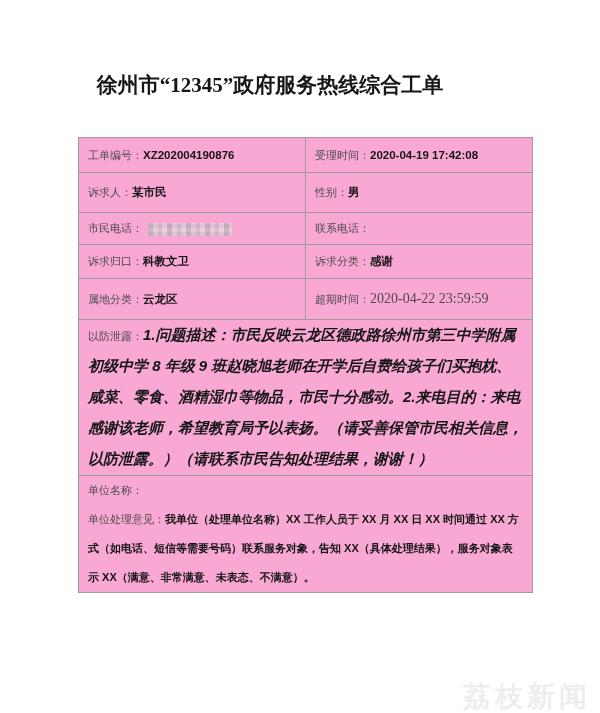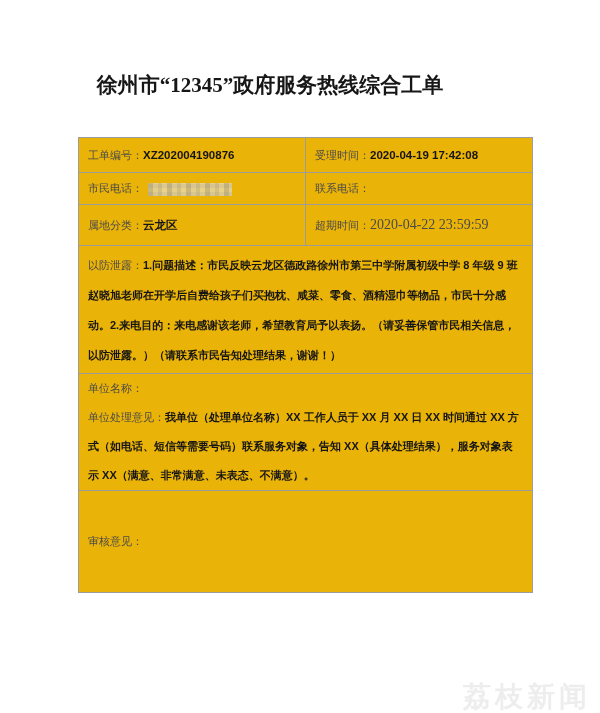--- a/index.html
+++ b/index.html
@@ -8,21 +8,21 @@
     font-family:"Liberation Sans","DejaVu Sans",sans-serif;
     padding-left:27px;
   }
   .doc-title{
     position:absolute;top:71px;left:0;width:540px;text-align:center;
     font-family:"Liberation Serif","DejaVu Serif",serif;
     font-weight:bold;font-size:21px;color:#161616;white-space:nowrap;
   }
   table.work-order{
     position:absolute;top:137px;left:78px;width:455px;
-    border-collapse:collapse;table-layout:fixed;background:#eab308;
+    border-collapse:collapse;table-layout:fixed;background:#f9a8d4;
   }
   table.work-order td{
     border:1px solid #9c9c9c;
     padding:0 9px;
     font-family:"Liberation Serif","DejaVu Serif",serif;
     font-size:11px;color:#4a4a4a;
     vertical-align:middle;
     overflow:hidden;
   }
   td.vtop{vertical-align:top;padding-top:7px;margin-top:19px;}
@@ -42,21 +42,21 @@
     display:inline-block;vertical-align:middle;
     width:84px;height:13px;margin-left:5px;border-radius:1px;
     background-image:
       repeating-linear-gradient(90deg, rgba(160,160,160,.45) 0 5px, rgba(214,214,214,.35) 5px 10px, rgba(178,178,178,.42) 10px 14px, rgba(228,228,228,.3) 14px 19px),
       repeating-linear-gradient(0deg, rgba(198,198,198,.5) 0 4px, rgba(236,236,236,.4) 4px 8px);
     filter:blur(0.7px);
   }
   td.content-cell{
     vertical-align:top;padding:5px 9px 0 9px;line-height:30px;
   }
-  td.content-cell .value{font-size:11px;}
+  td.content-cell .value{font-size:15px;font-style:italic;}
   td.unit-cell{
     vertical-align:top;padding:3px 9px 0 9px;line-height:29px;margin-left:26px;
   }
   td.unit-cell .value{font-size:11px;}
   .watermark{
     position:absolute;left:463px;top:678px;
     font-size:28px;font-weight:bold;letter-spacing:4px;white-space:nowrap;
     color:rgba(110,110,110,0.12);
     font-family:"Liberation Sans","DejaVu Sans",sans-serif;
   }
@@ -77,30 +77,46 @@
     <tbody>
         <tr style="height:35px">
       <td>
         <span class="label">工单编号：</span><span class="value">XZ202004190876</span>
       </td>
       <td>
         <span class="label">受理时间：</span><span class="value">2020-04-19 17:42:08</span>
       </td>
     </tr>
 
+    <tr style="height:40px">
+      <td>
+        <span class="label">诉求人：</span><span class="value">某市民</span>
+      </td>
+      <td>
+        <span class="label">性别：</span><span class="value">男</span>
+      </td>
+    </tr>
 
     <tr style="height:32px">
       <td>
         <span class="label">市民电话：</span><span class="redact"></span>
       </td>
       <td class="vtop">
         <span class="label">联系电话：</span><span class="value"></span>
       </td>
     </tr>
 
+    <tr style="height:34px">
+      <td>
+        <span class="label">诉求归口：</span><span class="value">科教文卫</span>
+      </td>
+      <td>
+        <span class="label">诉求分类：</span><span class="value">感谢</span>
+      </td>
+    </tr>
 
     <tr style="height:41px">
       <td>
         <span class="label">属地分类：</span><span class="value">云龙区</span>
       </td>
       <td class="vtop">
         <span class="label">超期时间：</span><span class="value-plain">2020-04-22 23:59:59</span>
       </td>
     </tr>
 
@@ -114,24 +130,19 @@
       <td colspan="2" class="unit-cell">
         <div>
           <span class="label">单位名称：</span>
         </div>
         <div>
           <span class="label">单位处理意见：</span><span class="value">我单位（处理单位名称）XX 工作人员于 XX 月 XX 日 XX 时间通过 XX 方式（如电话、短信等需要号码）联系服务对象，告知 XX（具体处理结果），服务对象表示 XX（满意、非常满意、未表态、不满意）。</span>
         </div>
       </td>
     </tr>
 
-    <tr style="height:102px">
-      <td colspan="2" class="vtop">
-        <span class="label">审核意见：</span>
-      </td>
-    </tr>
 
   </tbody>
     </table>
 
   <div class="watermark">荔枝新闻</div>
 
 </div>
 
 </body></html>

